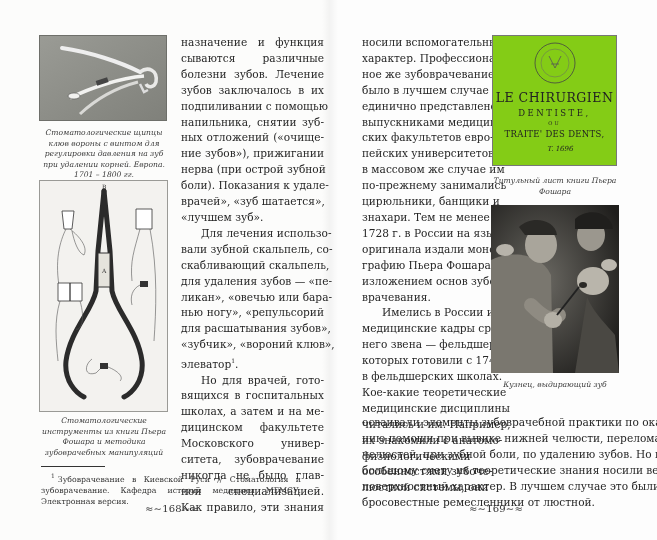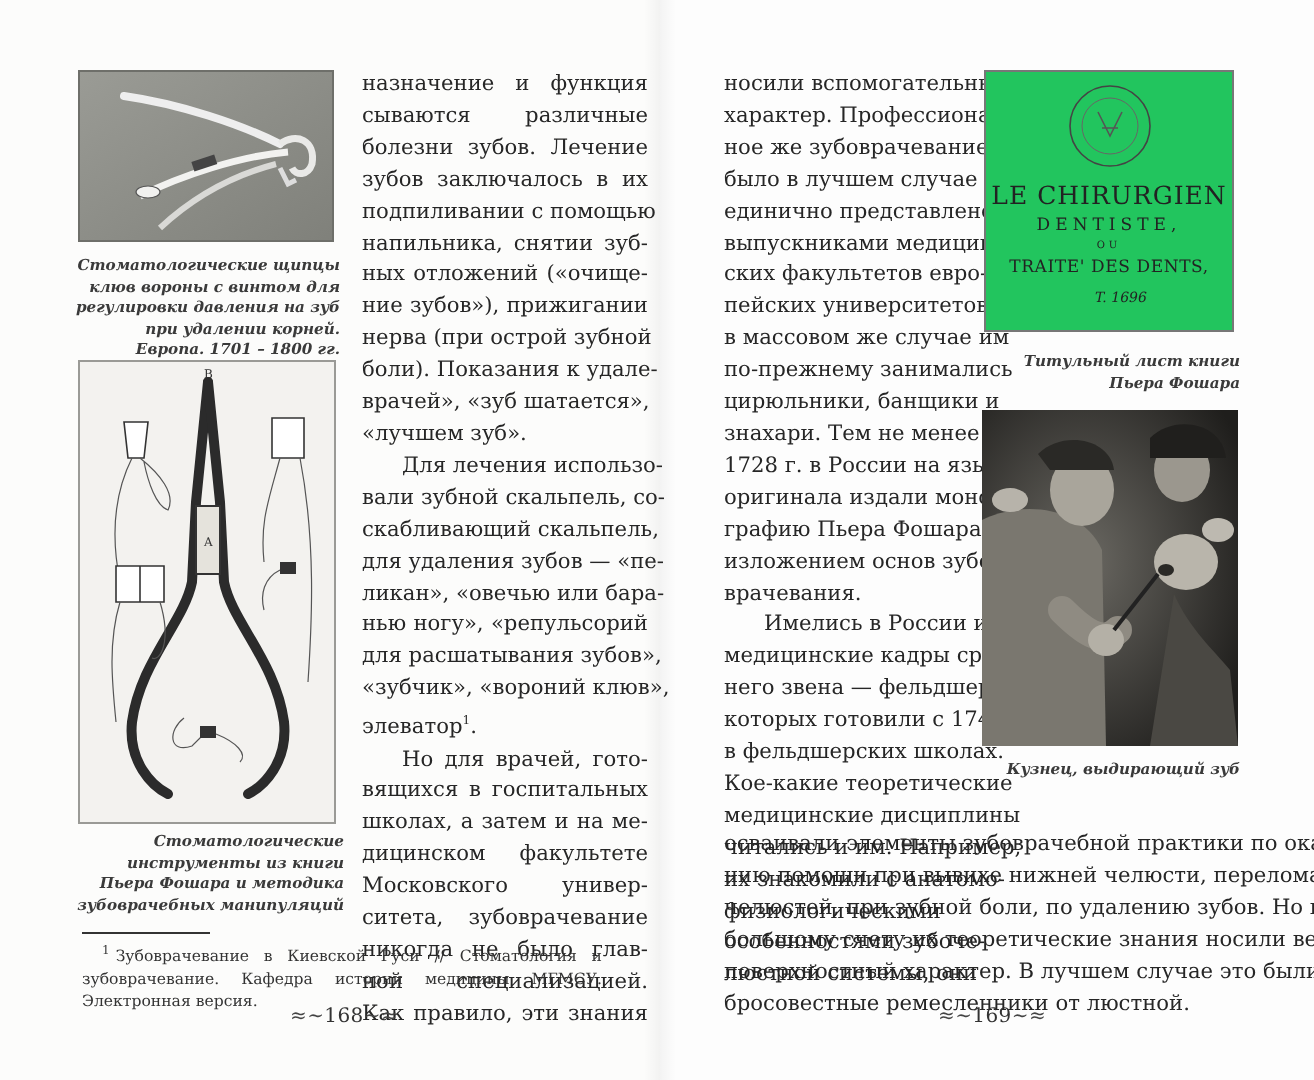--- a/index.html
+++ b/index.html
@@ -15,25 +15,25 @@
   .col { position:absolute; font-size:10.6px; line-height:15.9px; color:#262626; }
   .col .line { display:block; white-space:nowrap; text-align:justify; text-align-last:justify; }
   .col .line.last { text-align-last:left; }
   .col .line.indent { padding-left:20px; }
 
   .left-text { left:181px; top:35px; width:143px; }
   .right-text-narrow { left:32px; top:35px; width:117px; }
   .right-text-wide { left:32px; top:412px; width:258px; }
 
   .fig { position:absolute; }
-  .caption { position:absolute; font-style:italic; font-size:7.6px; line-height:10.5px; text-align:right; color:#3a3a3a;font-weight:bold; }
+  .caption { position:absolute; font-style:italic; font-size:7.6px; line-height:10.5px; text-align:center; color:#3a3a3a; }
 
   .img-forceps { left:39px; top:35px; width:128px; height:86px; background:#8e8f89; border:1px solid #6e6f6a; overflow:hidden; }
   .img-instruments { left:39px; top:180px; width:129px; height:232px; background:#f2f1ee; border:1px solid #9a9a96; overflow:hidden; }
-  .img-title { left:492px; top:35px; width:125px; height:131px; background:#22c55e; border:1px solid #777; overflow:hidden; }
+  .img-title { left:492px; top:35px; width:125px; height:131px; background:#84cc16; border:1px solid #777; overflow:hidden; }
   .img-painting { left:491px; top:205px; width:128px; height:168px; background:#2b2a28; overflow:hidden; }
 
   .footnote-rule { position:absolute; left:41px; top:466px; width:64px; height:1px; background:#333; }
   .footnote { position:absolute; left:41px; top:470px; width:260px; font-size:7.8px; line-height:11px; color:#333; text-align:justify; }
   .footnote .num { font-size:6px; vertical-align:super; margin-left:10px; margin-right:3px; }
 
   .folio { position:absolute; top:503px; font-size:10px; color:#333; letter-spacing:0.2px; }
   .folio .orn { font-size:10px; color:#444; }
   .folio-left { left:145px; }
   .folio-right { left:469px; }

